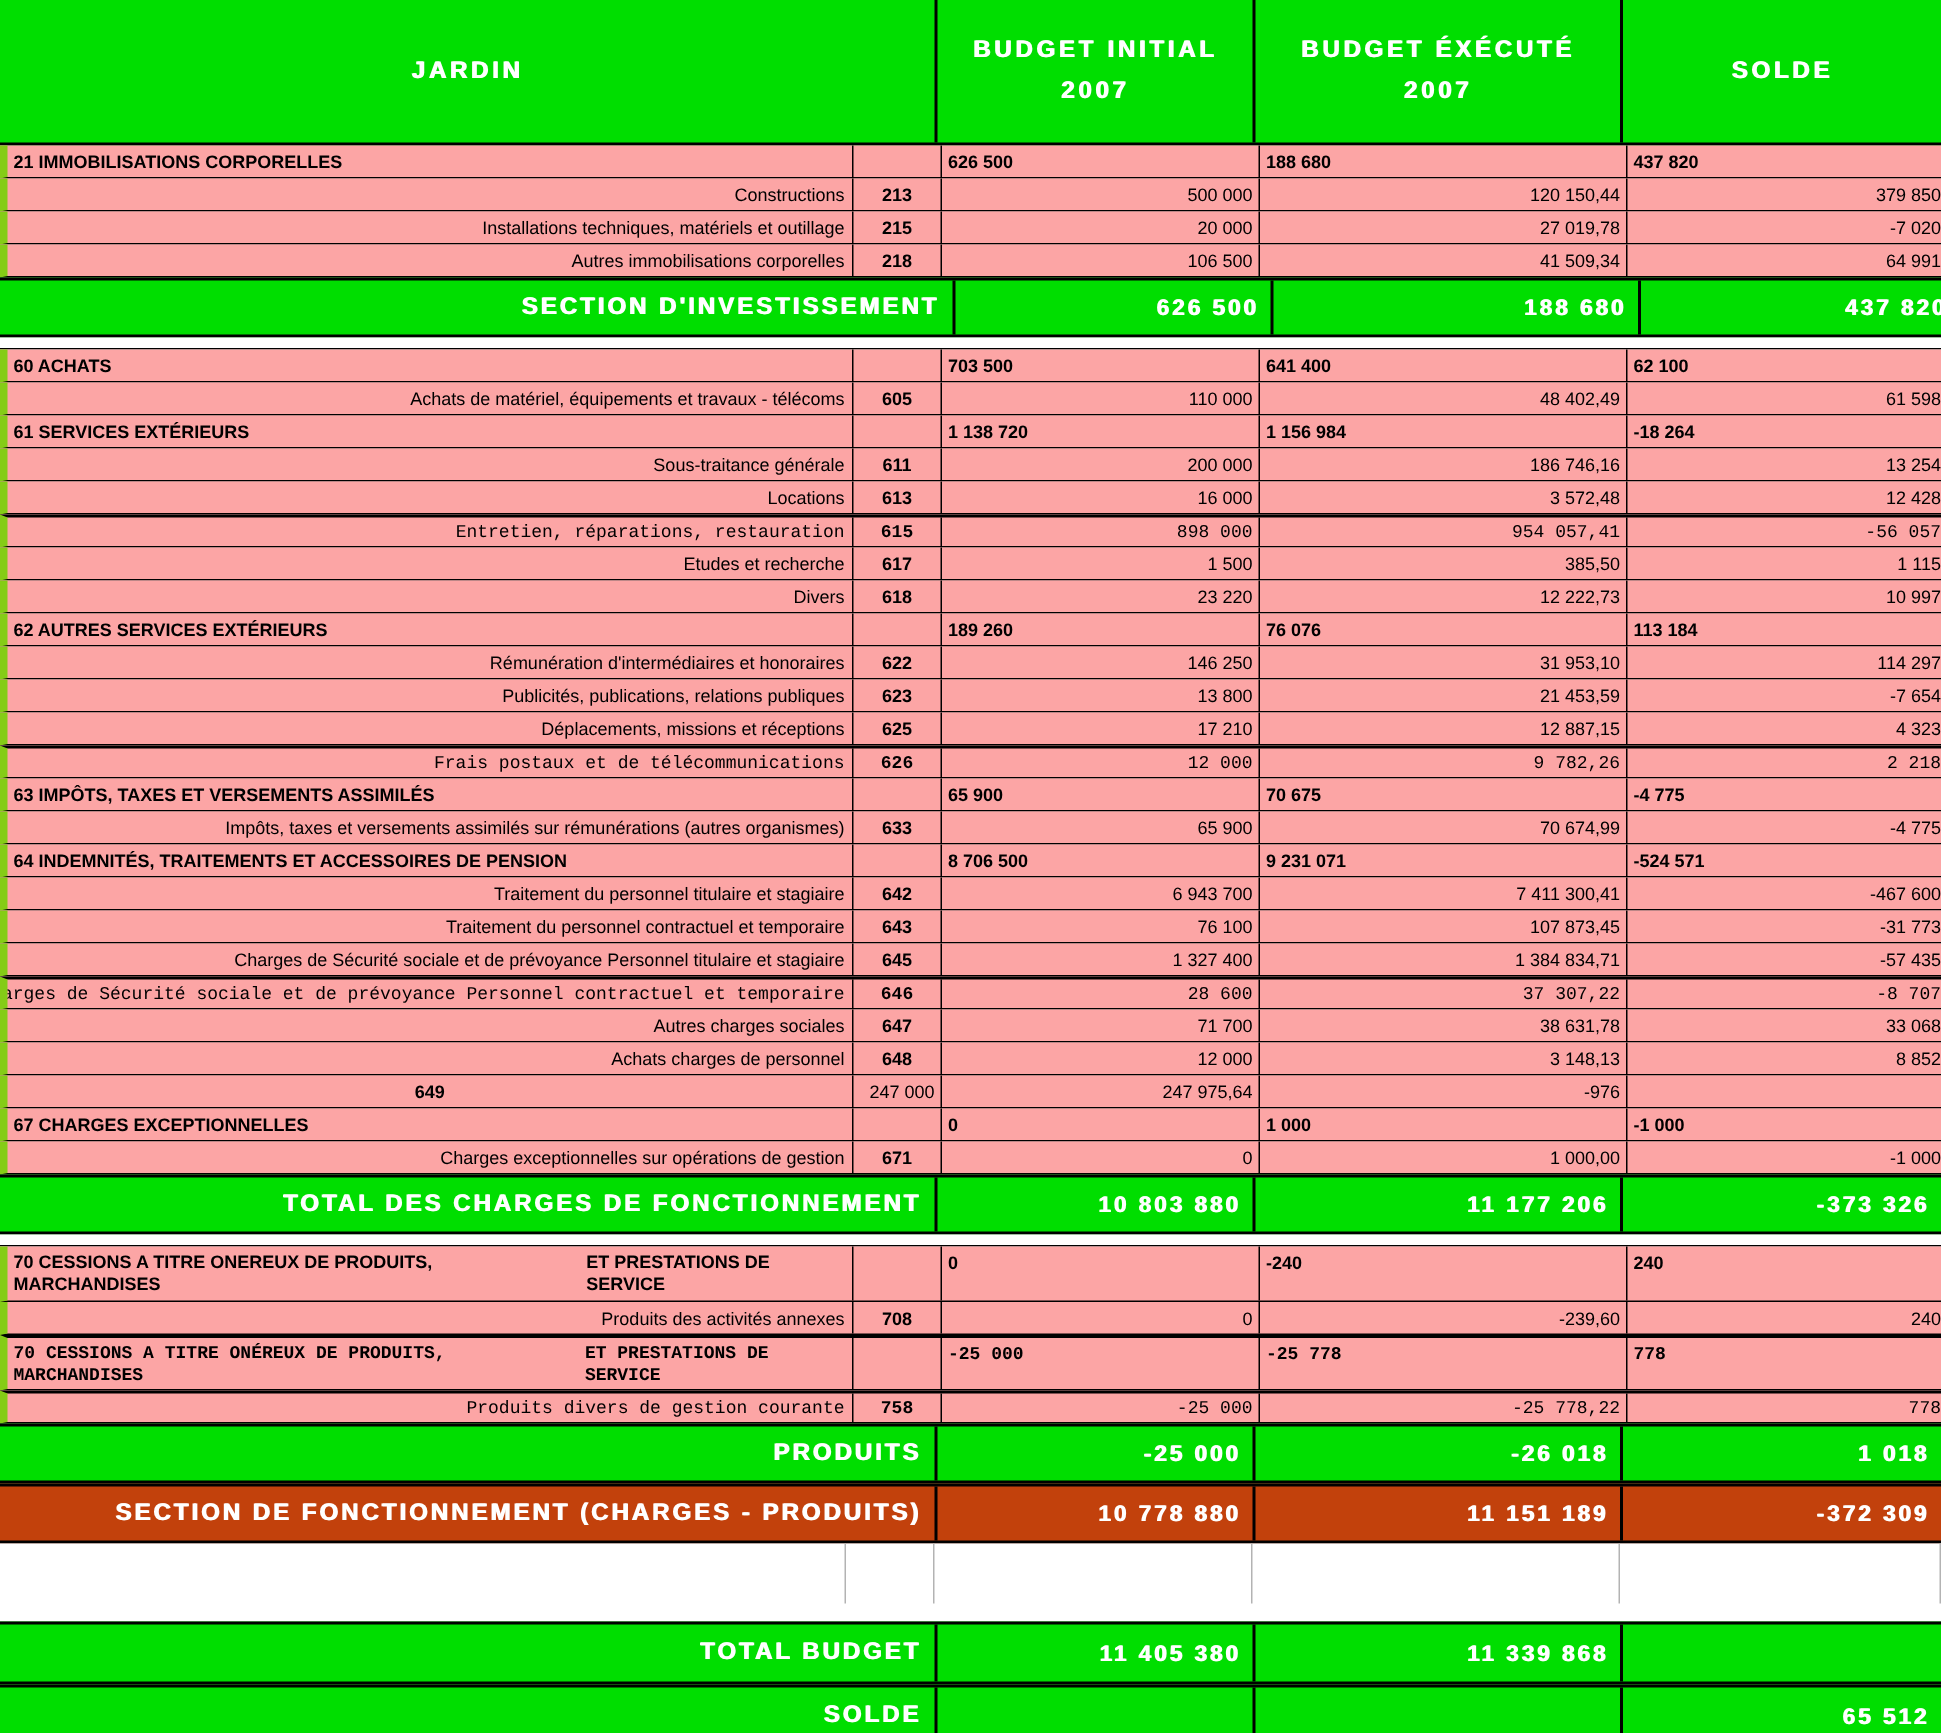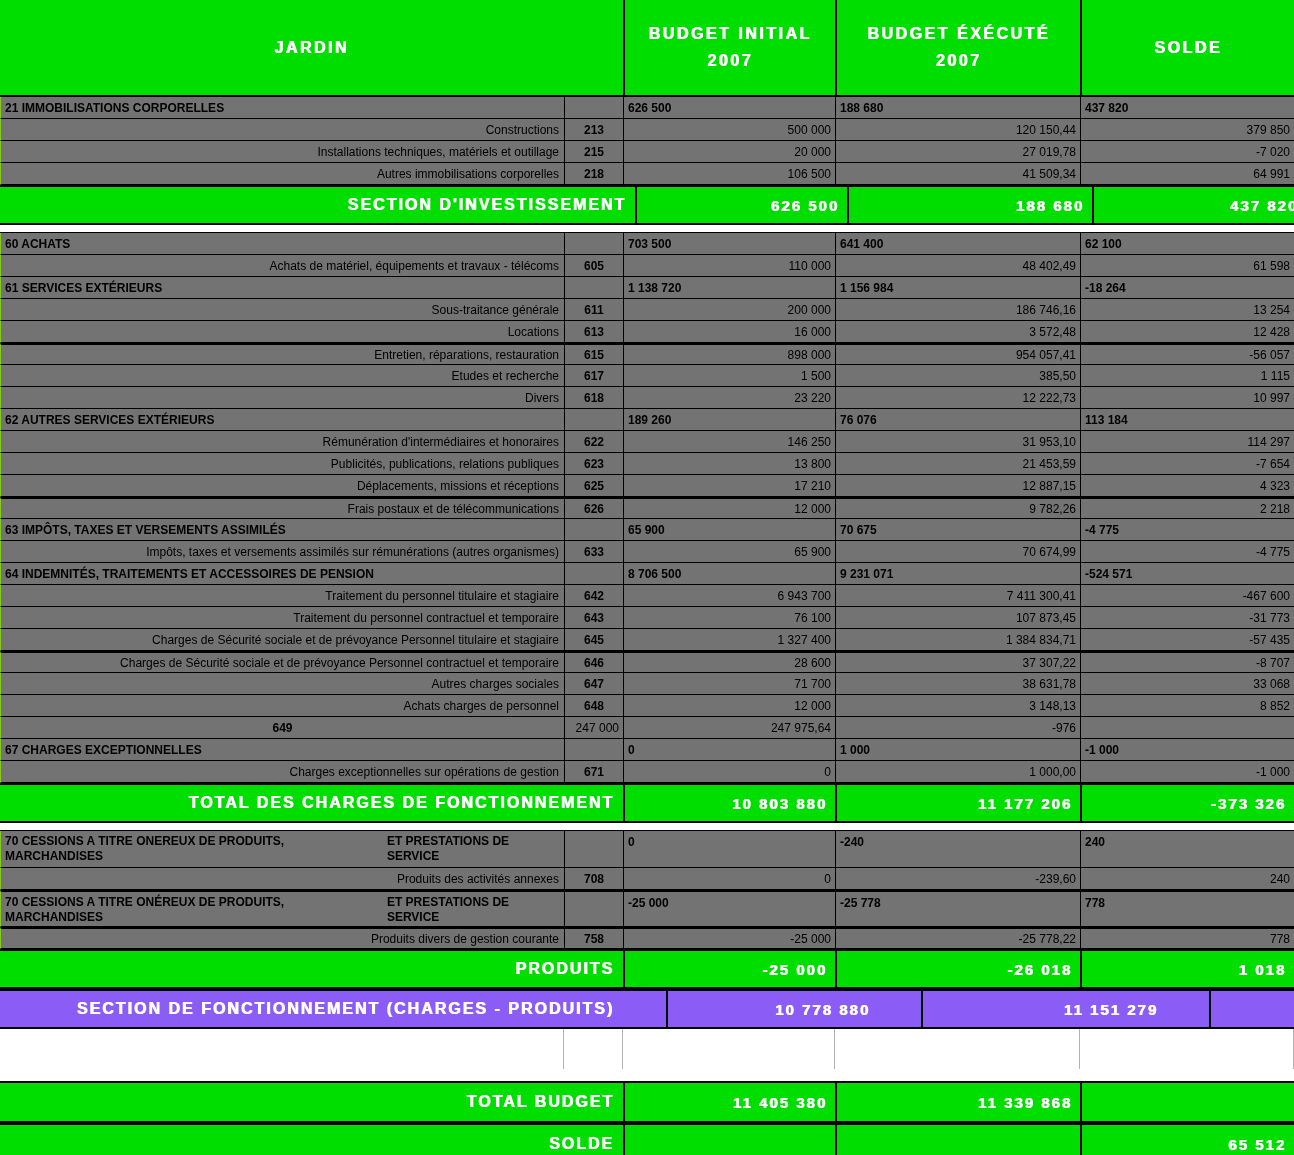--- a/index.html
+++ b/index.html
@@ -15,37 +15,37 @@
     display:flex; flex-direction:column; align-items:center; justify-content:center;
     color:#fff; font-weight:700; font-size:16px; letter-spacing:2.5px;
     text-shadow:0.8px 0 currentColor; text-align:center;
   }
   .hdr .hcell + .hcell { border-left:2px solid #000; }
   .hdr .l2 { margin-top:9px; }
 
   
   .row {
     display:grid; grid-template-columns:564px 59px 212px 245px 214px;
-    height:22px; border-bottom:1px solid #000; border-left:1px solid #84cc16;
-    background:#737373;
+    height:22px; border-bottom:1px solid #000; border-left:5px solid #84cc16;
+    background:#fca5a5;
   }
   .row .c { display:flex; align-items:center; font-size:12px; border-right:1px solid #000; overflow:hidden; white-space:nowrap; }
   .c-label { justify-content:flex-end; padding-right:5px; text-align:right; }
   .c-code  { justify-content:center; font-weight:700; }
   .c-v     { justify-content:flex-end; padding-right:4px; }
 
   .row.category .c-label, .row.cat2 .c-label { justify-content:flex-start; padding-left:4px; text-align:left; font-weight:700; }
   .row.category .c-v, .row.cat2 .c-v { justify-content:flex-start; padding-left:4px; font-weight:700; }
 
   .row.cat2 { height:37px; }
   .row.cat2 .c-label { flex-direction:row; align-items:flex-start; justify-content:flex-start; padding-top:3px; line-height:15px; white-space:normal; }
   .row.cat2 .c-label .ln2 { padding-left:14px; }
   .row.cat2 .c-v { align-items:flex-start; padding-top:4px; }
 
-  .row.thick { border-top:2px solid #000; }
+  .row.thick { border-top:2px solid #000;font-family:Liberation Mono, monospace; }
 
   
   .row.total {
     grid-template-columns:623px 212px 245px 214px;
     height:40px; border-top:2px solid #000; border-bottom:2px solid #000; border-left:none;
   }
   .row.total.big { height:42px; }
   .row.total .c {
     border-right:none; color:#fff; font-weight:700; justify-content:flex-end;
     text-shadow:0.8px 0 currentColor;
@@ -332,24 +332,24 @@
         <div class="c c-v">-25 000</div>
         <div class="c c-v">-25 778,22</div>
         <div class="c c-v">778</div>
       </div>
       <div class="row total" style="background: rgb(0, 222, 0);">
         <div class="c c-label">PRODUITS</div>
         <div class="c c-v">-25 000</div>
         <div class="c c-v">-26 018</div>
         <div class="c c-v">1 018</div>
       </div>
-      <div class="row total" style="background: #8b5cf6; gap: 43px;">
+      <div class="row total" style="background: #c2410c;">
         <div class="c c-label">SECTION DE FONCTIONNEMENT (CHARGES - PRODUITS)</div>
         <div class="c c-v">10 778 880</div>
-        <div class="c c-v">11 151 279</div>
+        <div class="c c-v">11 151 189</div>
         <div class="c c-v">-372 309</div>
       </div>
       <div class="spacer">
         <div class="c"></div>
         <div class="c"></div>
         <div class="c"></div>
         <div class="c"></div>
         <div class="c"></div>
       </div>
       <div class="row total big" style="background: rgb(0, 222, 0); margin-top: 12px;">

